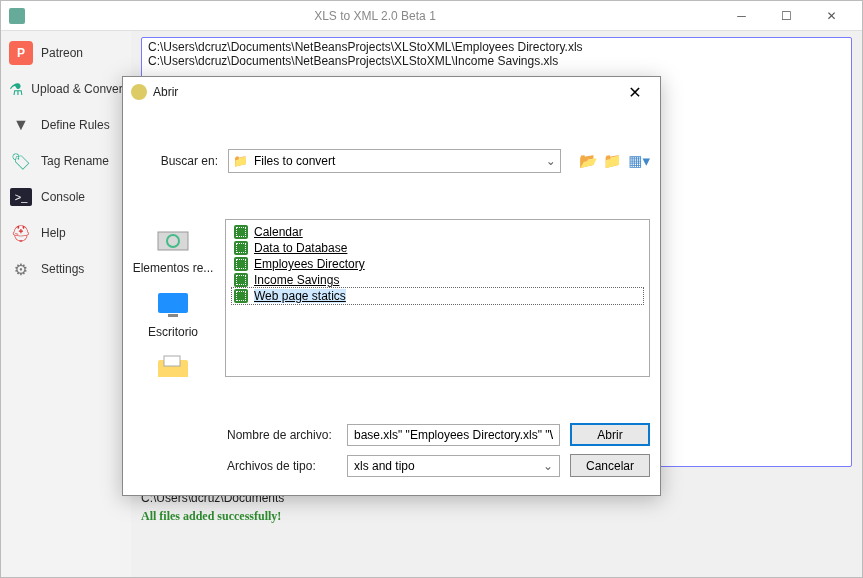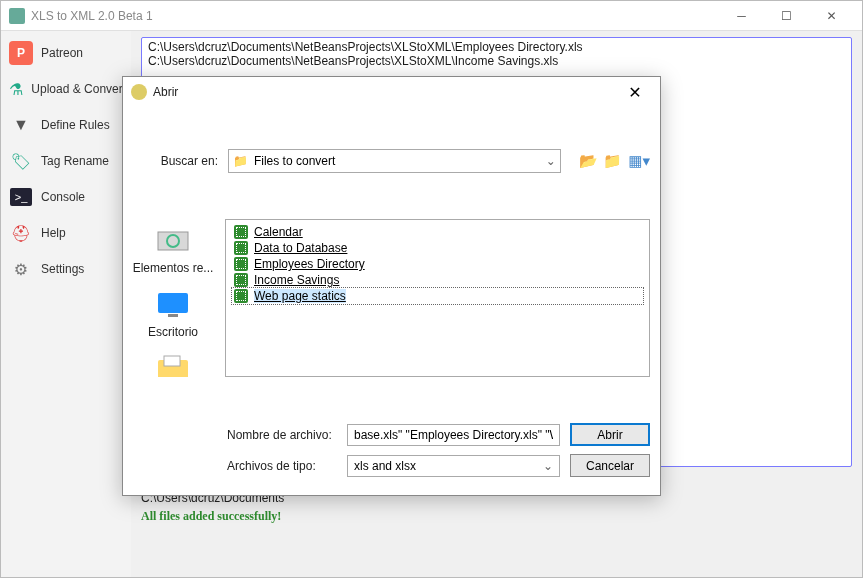--- a/index.html
+++ b/index.html
@@ -2,21 +2,21 @@
 <html><head>
 <meta charset="utf-8">
 <style>
 * { box-sizing: border-box; margin: 0; padding: 0; font-family: "Segoe UI", Tahoma, sans-serif; font-size: 12px; }
 body { background: #fff; width: 863px; height: 578px; overflow: hidden; position: relative; }
 
 
 .main-window { width: 863px; height: 578px; border: 1px solid #bbb; background: #f0f0f0; position: relative; }
 .titlebar { height: 30px; display: flex; align-items: center; padding: 0 8px; background: #fff; border-bottom: 1px solid #e0e0e0; }
 .titlebar .app-icon { width: 16px; height: 16px; background: #6a9; border-radius: 2px; margin-right: 6px; }
-.titlebar .title { flex: 1; color: #888; font-size: 12px; }
+.titlebar .title { flex: 1; color: #888; font-size: 12px; text-align: center; }
 .titlebar .win-btn { width: 45px; height: 29px; display: flex; align-items: center; justify-content: center; color: #555; }
 
 .main-body { display: flex; height: calc(100% - 30px); }
 .sidebar { width: 130px; background: #f3f3f3; padding: 4px 2px; }
 .sidebar-item { display: flex; align-items: center; padding: 6px 6px; gap: 8px; color: #333; cursor: pointer; white-space: nowrap; }
 .sidebar-icon { width: 24px; height: 24px; display: flex; align-items: center; justify-content: center; font-size: 16px; }
 
 .content { flex: 1; padding: 6px 10px; background: #f0f0f0; display: flex; flex-direction: column; }
 .file-list-box { background: #fff; border: 1px solid #7a7aff; border-radius: 2px; padding: 2px 6px; height: 430px; color: #1a1a1a; font-size: 12px; }
 .output-section { margin-top: 8px; }
@@ -212,19 +212,19 @@
   </div>
   <div class="dlg-bottom">
     <div class="brow">
       <div class="blbl">Nombre de archivo:</div>
       <input type="text" value="base.xls&quot; &quot;Employees Directory.xls&quot; &quot;Web page statics.xls&quot;" style="">
       <button class="primary">Abrir</button>
     </div>
     <div class="brow">
       <div class="blbl">Archivos de tipo:</div>
       <div class="combo">
-        <span>xls and xlsx</span>
+        <span>xls and tipo</span>
         <span style="color:#666">⌄</span>
       </div>
       <button>Cancelar</button>
     </div>
   </div>
 </div>
 
 </body></html>

